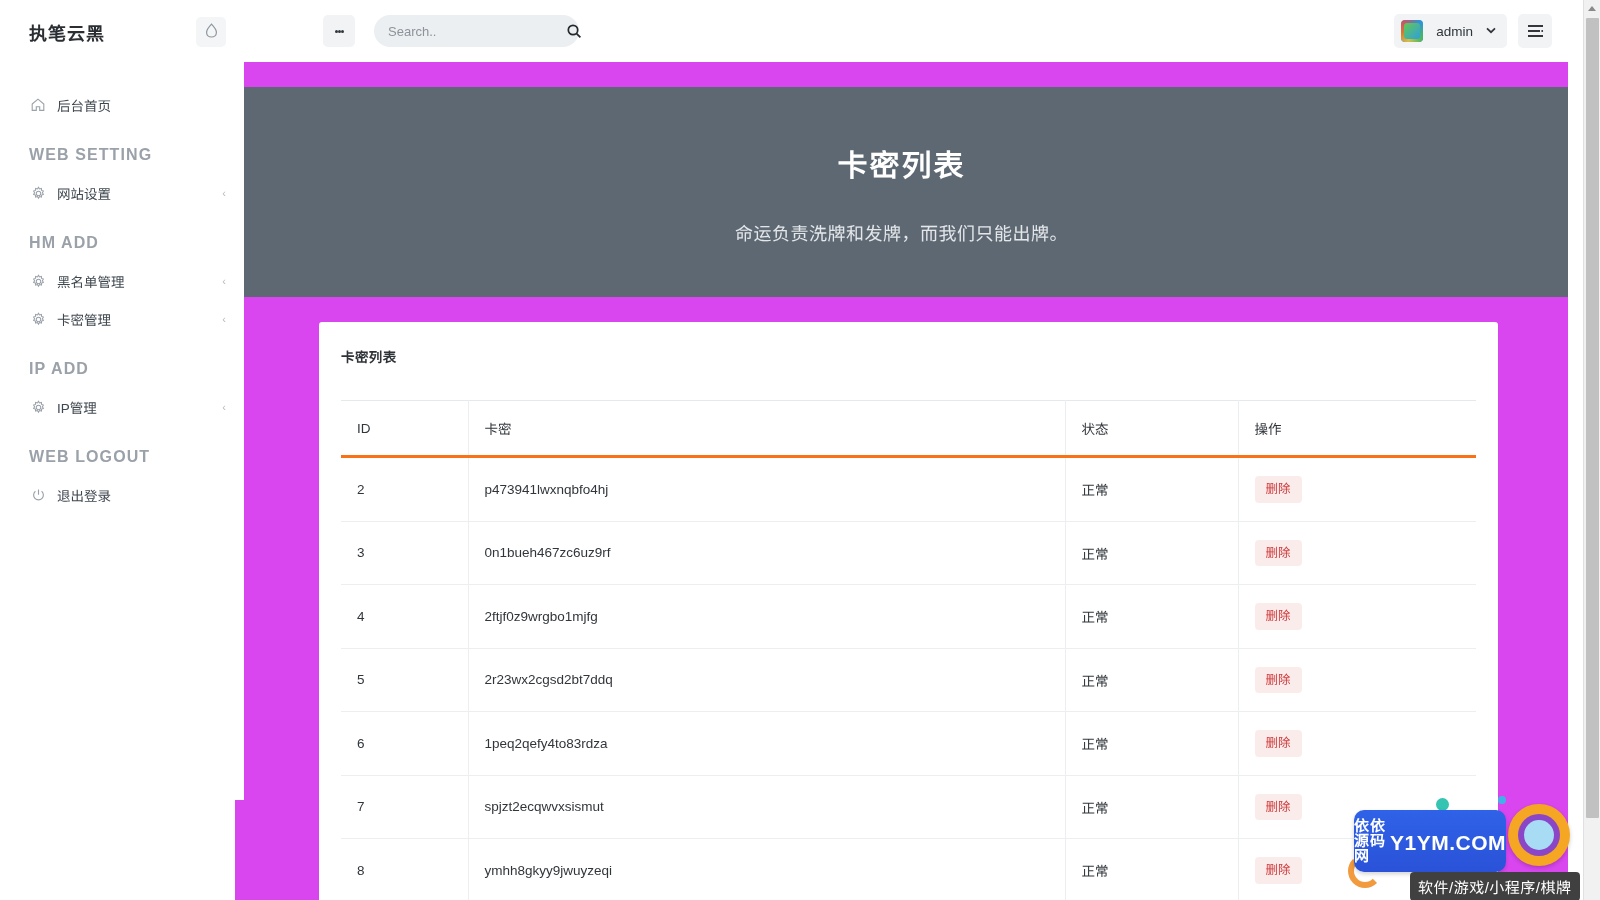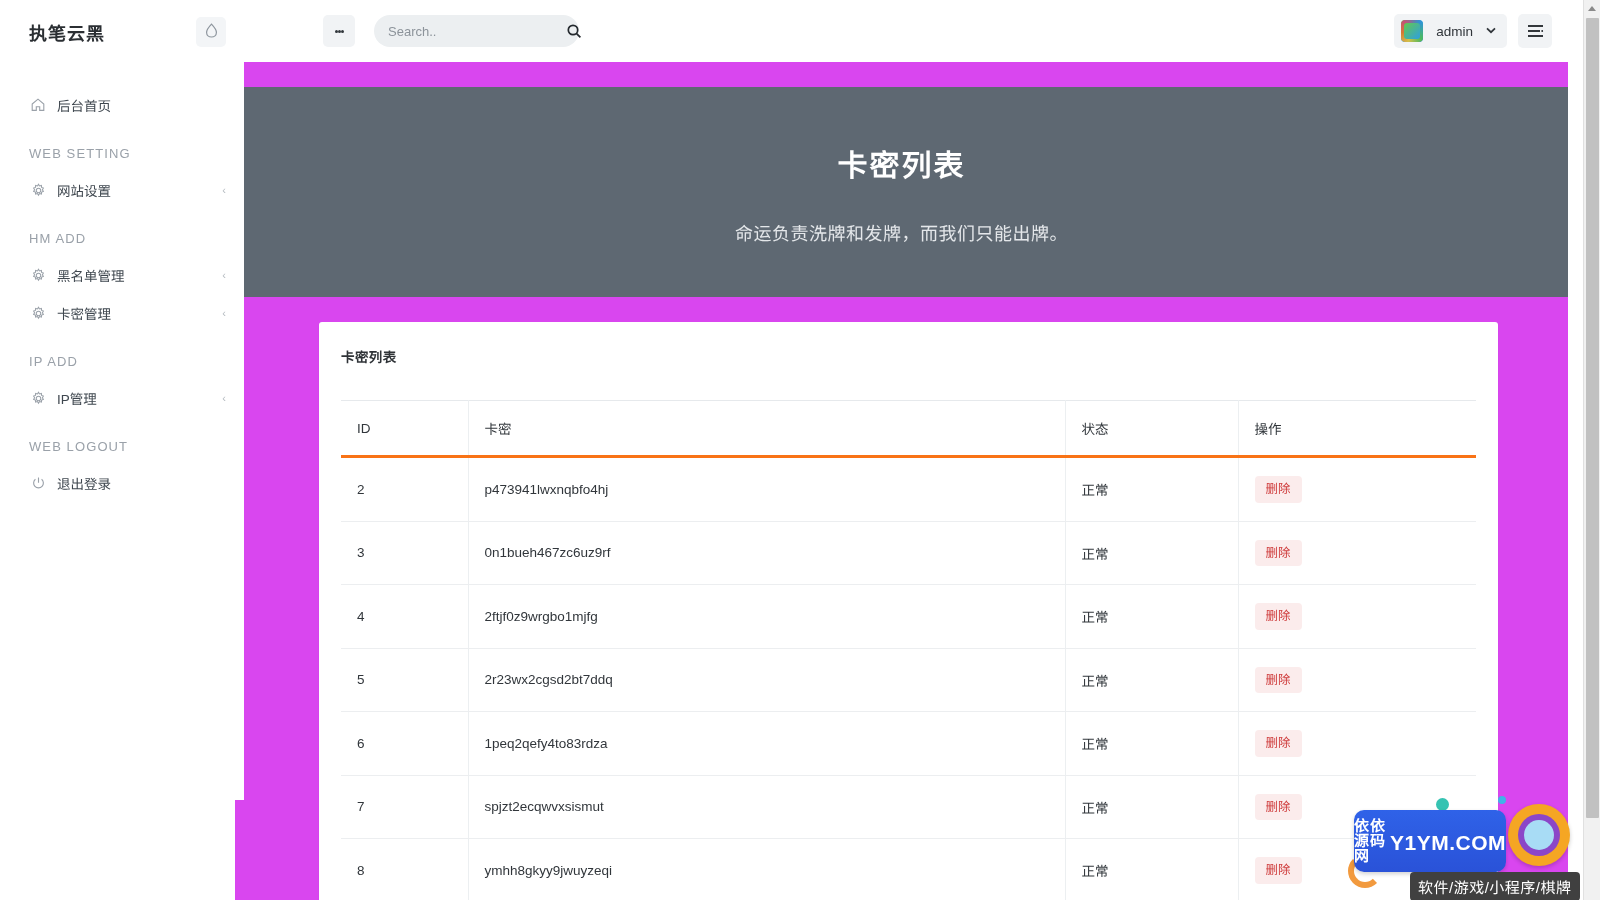--- a/index.html
+++ b/index.html
@@ -43,26 +43,26 @@
     width: 30px; height: 30px;
     border-radius: 5px;
     background: #f3f5f7;
     display: flex; align-items: center; justify-content: center;
     color: #8d959d;
   }
   .nav {
     padding-top: 22px;
   }
   .nav-section {
-    font-size: 13px;
+    font-size: 16px;
     letter-spacing: 1.1px;
     color: #9aa1a9;
     padding: 0 0 0 20px;
     margin: 22px 0 10px 0;
-    font-weight: 400;
+    font-weight: 700;
   }
   .nav-item {
     display: flex;
     align-items: center;
     height: 38px;
     padding: 0 18px 0 20px;
     cursor: pointer;
     position: relative;
   }
   .nav-ico {

